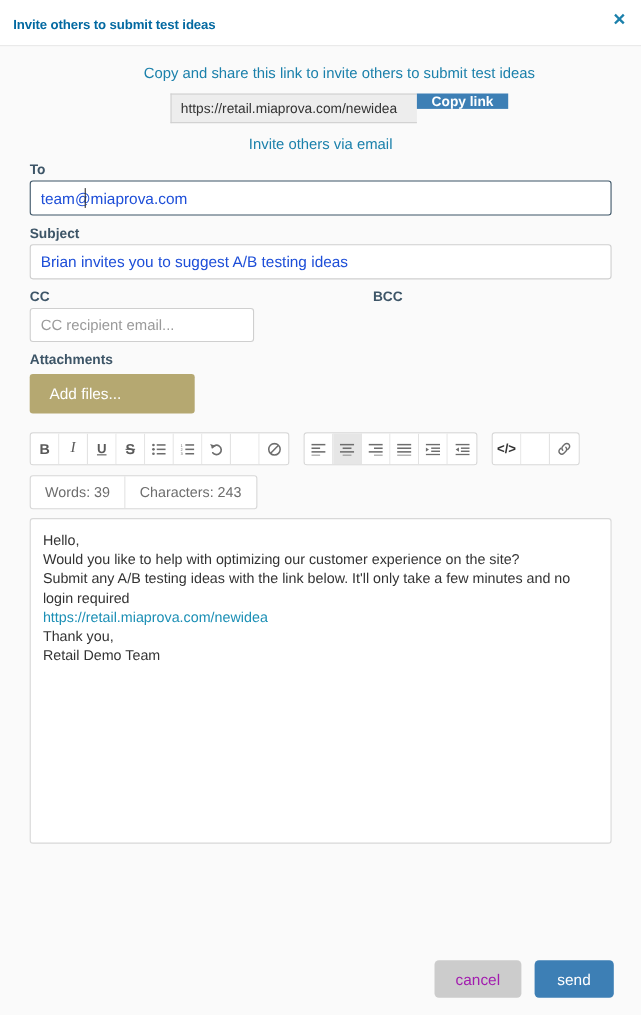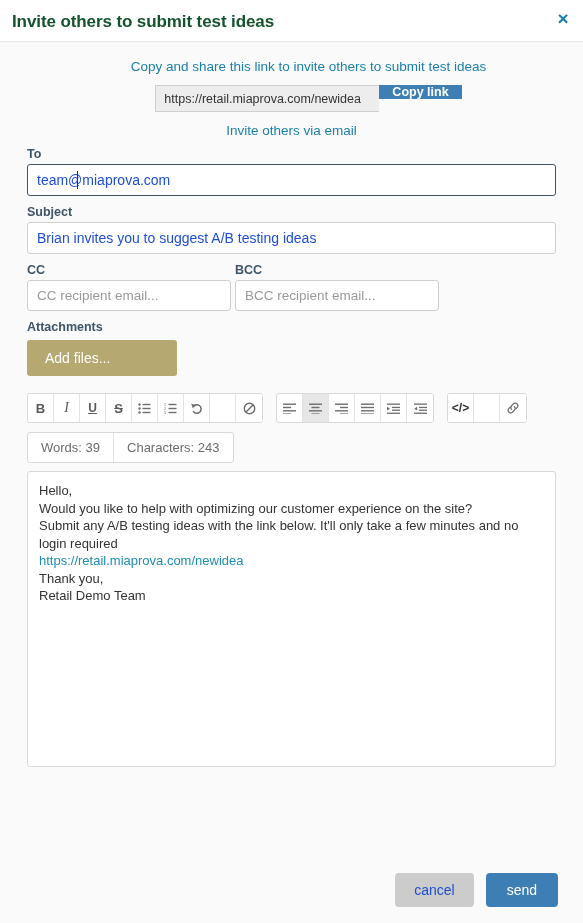--- a/index.html
+++ b/index.html
@@ -29,23 +29,23 @@
   .modal-header {
     position: relative;
     padding: 12px 16px 10px 12px;
     background: #ffffff;
     border-bottom: 1px solid #e8e8e8;
     flex: 0 0 auto;
     height: 42px;
     box-sizing: border-box;
   }
   .modal-title {
-    font-size: 17px;
+    font-size: 12px;
     font-weight: bold;
-    color: #14532d;
+    color: #0369a1;
     letter-spacing: -0.1px;
     line-height: 20px;
   }
   .close-btn {
     position: absolute;
     top: 10px;
     right: 11px;
     width: 18px;
     height: 18px;
     line-height: 18px;
@@ -169,20 +169,21 @@
     position: absolute;
     left: 50px;
     top: 7px;
     width: 1px;
     height: 18px;
     background: #333333;
   }
 
   .row2 {
     display: flex;
+    gap: 104px;
   }
   .row2 .col { width: 208px; }
   .row2 .col .text-input { width: 204px; height: 31px; font-size: 13.5px; }
 
   .add-files-btn {
     margin-top: 3px;
     background: #b5a871;
     border: none;
     border-radius: 3px;
     color: #ffffff;
@@ -278,21 +279,21 @@
     flex: 0 0 auto;
     background: #fafafa;
     padding: 12px 25px 16px 25px;
     display: flex;
     justify-content: flex-end;
     gap: 12px;
     box-sizing: border-box;
   }
   .btn-cancel {
     background: #cccccc;
-    color: #1d4ed8;
+    color: #a21caf;
     border: none;
     border-radius: 4px;
     font-size: 14px;
     font-family: "Liberation Sans", sans-serif;
     padding: 9px 19px;
     cursor: pointer;
     margin-left: 13px;
   }
   .btn-send {
     background: #3d7fb5;
@@ -339,21 +340,20 @@
       <div class="field-label">Subject</div>
       <input class="text-input" type="text" value="Brian invites you to suggest A/B testing ideas" style="">
 
       <div class="row2">
         <div class="col">
           <div class="field-label">CC</div>
           <input class="text-input" type="text" placeholder="CC recipient email..." style="">
         </div>
         <div class="col">
           <div class="field-label">BCC</div>
-          <input class="text-input" type="text" placeholder="BCC recipient email..." style="">
         </div>
       </div>
 
       <div class="field-label">Attachments</div>
       <button class="add-files-btn">Add files...</button>
 
       
       <div class="toolbar">
 
         <div class="btn-group">

